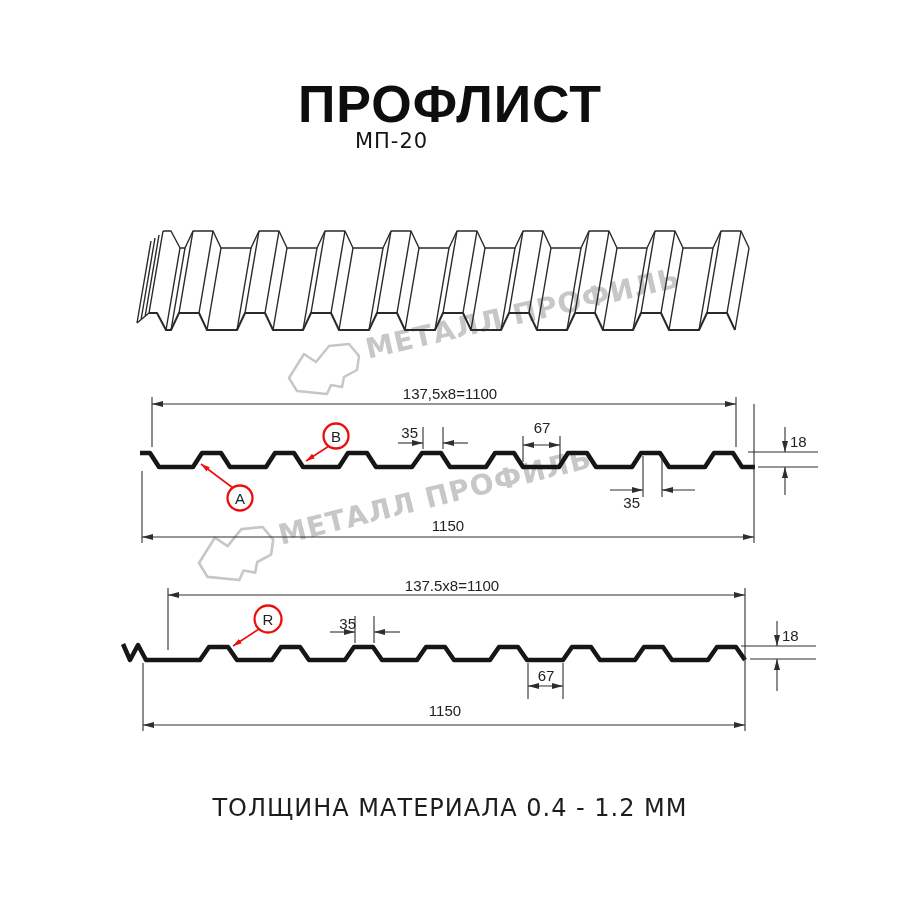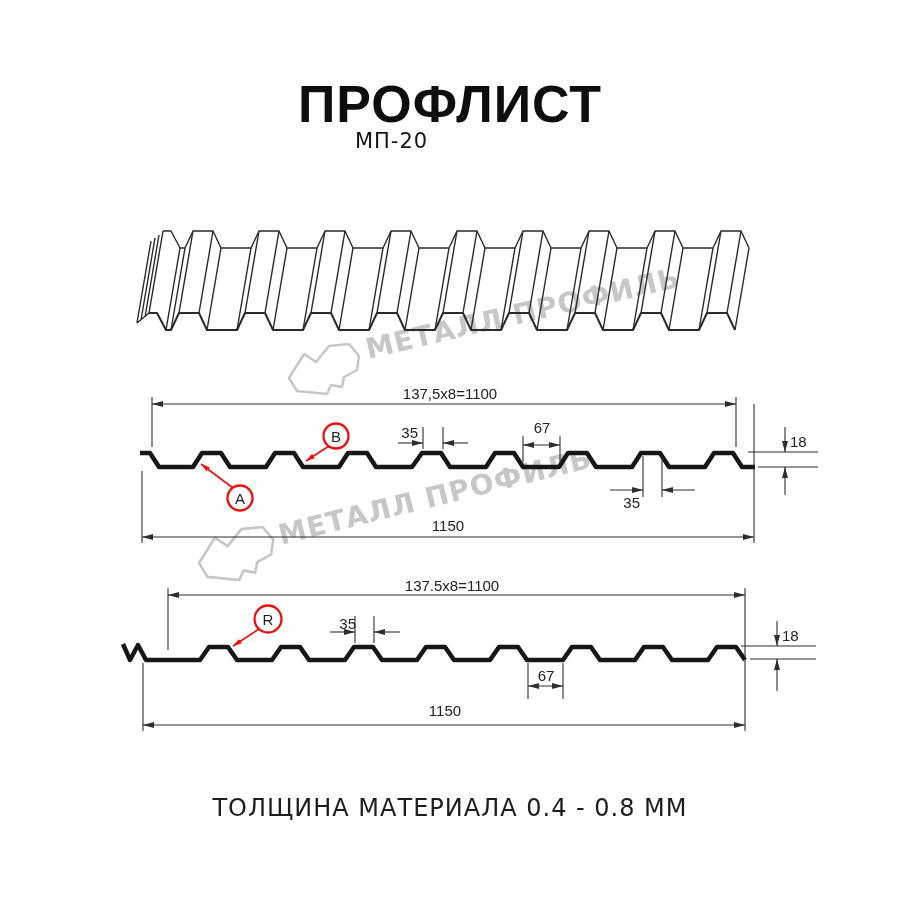--- a/index.html
+++ b/index.html
@@ -171,14 +171,14 @@
       <g stroke="#ea100c" fill="none" stroke-width="2.3">
         <circle cx="268" cy="619" r="13.5"></circle>
         <line x1="259" y1="629" x2="233" y2="646" stroke-width="1.6" marker-end="url(#arrR)"></line>
       </g>
       <text x="268" y="625" text-anchor="middle" fill="#ea100c" font-size="17">R</text>
     </g>
   </svg>
 
   <div class="abs page-title">ПРОФЛИСТ</div>
   <div class="abs page-subtitle">МП-20</div>
-  <div class="abs footer-note">ТОЛЩИНА МАТЕРИАЛА 0.4 - 0.8 ММ</div>
+  <div class="abs footer-note">ТОЛЩИНА МАТЕРИАЛА 0.4 - 1.2 ММ</div>
 </div>
 
 </body></html>

